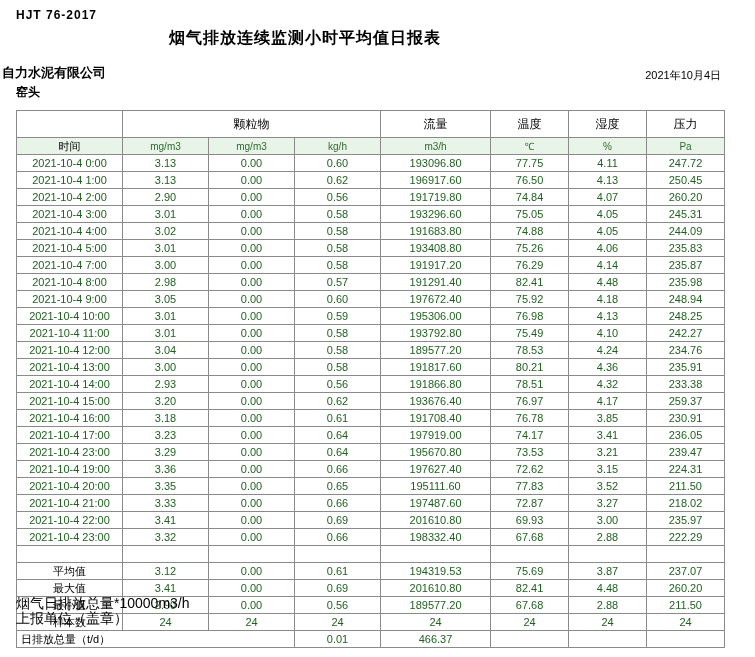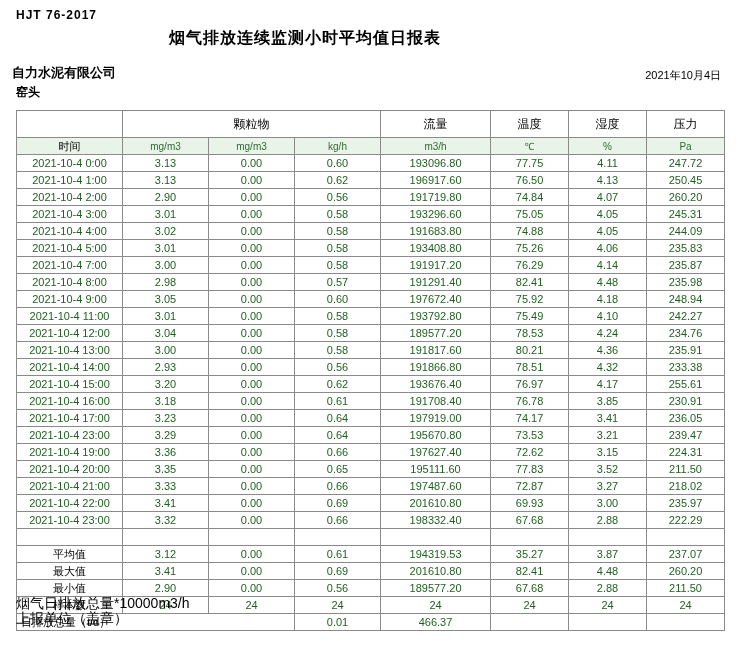--- a/index.html
+++ b/index.html
@@ -28,21 +28,21 @@
     left: 0;
     top: 28px;
     width: 610px;
     text-align: center;
     font-size: 16px;
     font-weight: bold;
     letter-spacing: 1px;
   }
   .company {
     position: absolute;
-    left: 12px;
+    left: 2px;
     top: 64px;
     font-size: 13px;
     font-weight: bold;
     text-align: center;
   }
   .site {
     position: absolute;
     left: 16px;
     top: 84px;
     font-size: 12px;
@@ -266,20 +266,30 @@
       <td class="timecell">2021-10-4 9:00</td>
       <td>3.05</td>
       <td>0.00</td>
       <td>0.60</td>
       <td>197672.40</td>
       <td>75.92</td>
       <td>4.18</td>
       <td>248.94</td>
     </tr>
     <tr class="data-row">
+      <td class="timecell">2021-10-4 10:00</td>
+      <td>3.01</td>
+      <td>0.00</td>
+      <td>0.59</td>
+      <td>195306.00</td>
+      <td>76.98</td>
+      <td>4.13</td>
+      <td>248.25</td>
+    </tr>
+    <tr class="data-row">
       <td class="timecell">2021-10-4 11:00</td>
       <td>3.01</td>
       <td>0.00</td>
       <td>0.58</td>
       <td>193792.80</td>
       <td>75.49</td>
       <td>4.10</td>
       <td>242.27</td>
     </tr>
     <tr class="data-row">
@@ -313,21 +323,21 @@
       <td>233.38</td>
     </tr>
     <tr class="data-row">
       <td class="timecell">2021-10-4 15:00</td>
       <td>3.20</td>
       <td>0.00</td>
       <td>0.62</td>
       <td>193676.40</td>
       <td>76.97</td>
       <td>4.17</td>
-      <td>255.61</td>
+      <td>259.37</td>
     </tr>
     <tr class="data-row">
       <td class="timecell">2021-10-4 16:00</td>
       <td>3.18</td>
       <td>0.00</td>
       <td>0.61</td>
       <td>191708.40</td>
       <td>76.78</td>
       <td>3.85</td>
       <td>230.91</td>
@@ -413,21 +423,21 @@
       <td>&nbsp;</td>
       <td>&nbsp;</td>
     </tr>
 
     <tr class="summary-row">
       <td class="labelcell">平均值</td>
       <td>3.12</td>
       <td>0.00</td>
       <td>0.61</td>
       <td>194319.53</td>
-      <td>35.27</td>
+      <td>75.69</td>
       <td>3.87</td>
       <td>237.07</td>
     </tr>
     <tr class="summary-row">
       <td class="labelcell">最大值</td>
       <td>3.41</td>
       <td>0.00</td>
       <td>0.69</td>
       <td>201610.80</td>
       <td>82.41</td>

